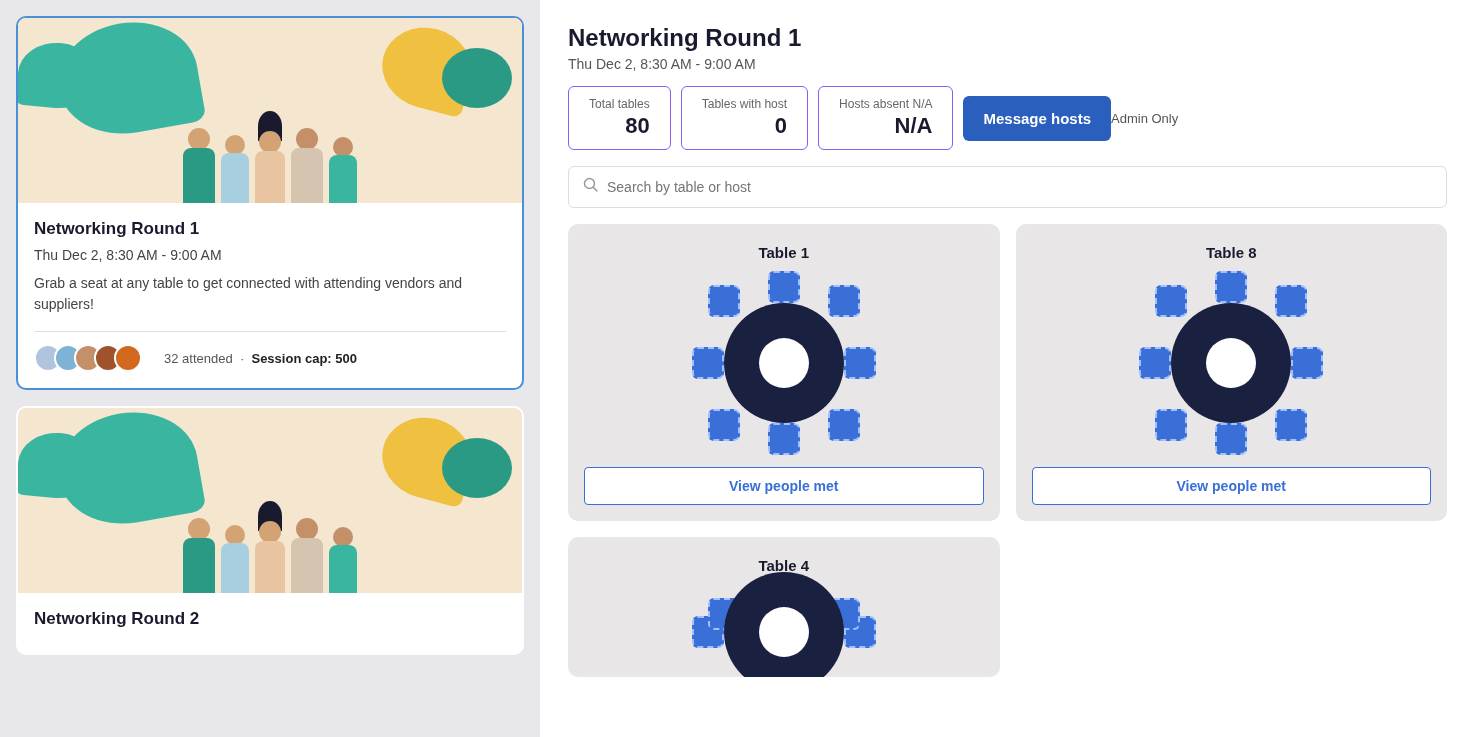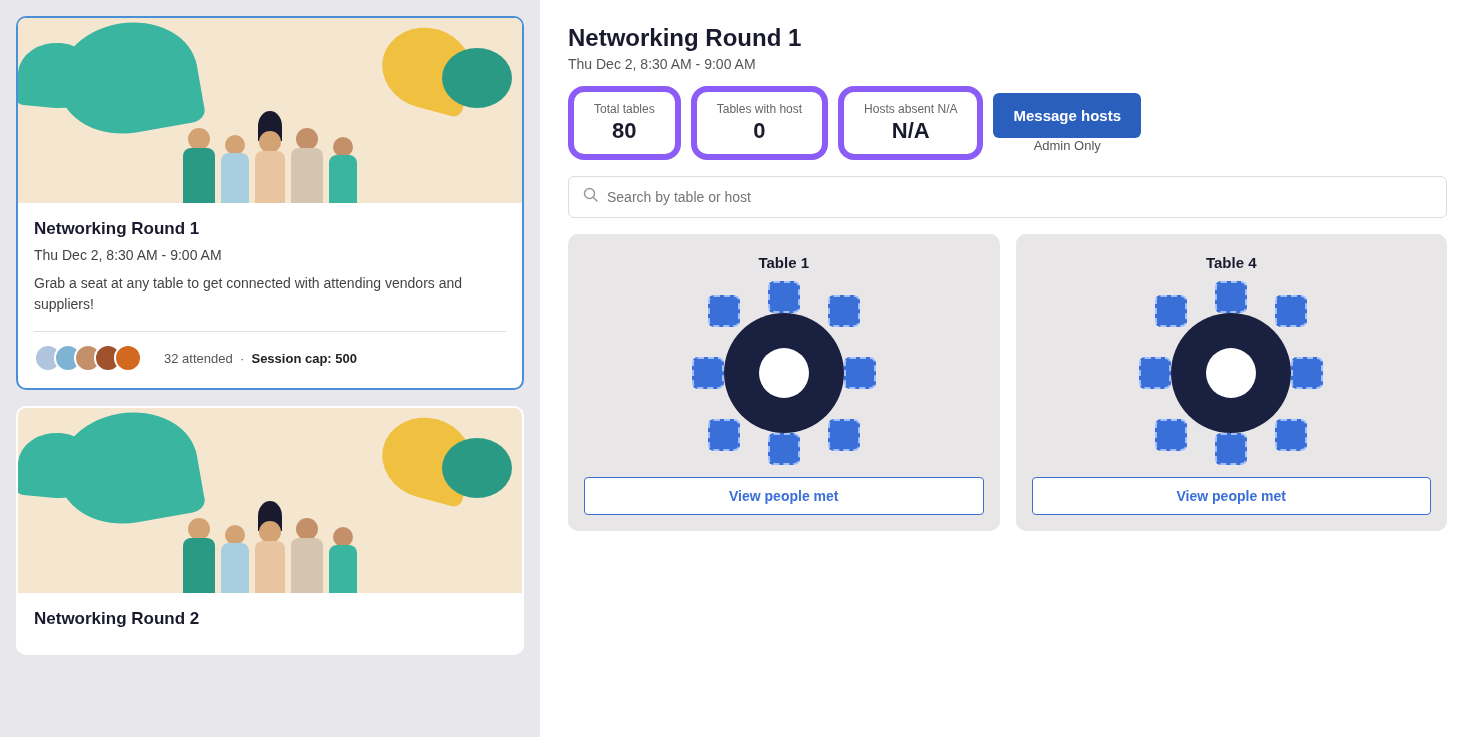--- a/index.html
+++ b/index.html
@@ -193,24 +193,24 @@
       margin-bottom: 14px;
     }
 
     .stats-row {
       display: flex;
       align-items: center;
       gap: 0;
       margin-bottom: 6px;
     }
     .stat-box {
-      border: 6px solid #8b5cf6;
-      border-radius: 16px;
+      border: 1px solid #8b5cf6;
+      border-radius: 6px;
       padding: 10px 20px;
-      text-align: center;
+      text-align: right;
       margin-right: 10px;
     }
     .stat-label {
       font-size: 12px;
       color: #666;
       margin-bottom: 2px;
     }
     .stat-value {
       font-size: 22px;
       font-weight: 700;
@@ -229,21 +229,20 @@
       margin-right: 0;
     }
     .admin-only-label {
       font-size: 13px;
       color: #555;
       text-align: center;
     }
 
     .msg-btn-wrapper {
       display: flex;
-      flex-direction: column;
       align-items: center;
     }
 
     .search-bar {
       display: flex;
       align-items: center;
       border: 1px solid #ddd;
       border-radius: 6px;
       padding: 10px 14px;
       gap: 8px;
@@ -502,33 +501,46 @@
         <div class="seat seat-bl"></div>
         <div class="seat seat-br"></div>
         <div class="table-ring">
           <div class="table-center"></div>
         </div>
       </div>
       <button class="view-people-btn">View people met</button>
     </div>
 
     <div class="table-card">
-      <div class="table-label">Table 4</div>
+      <div class="table-label">Table 8</div>
       <div class="round-table-diagram">
         <div class="seat seat-top"></div>
         <div class="seat seat-bottom"></div>
         <div class="seat seat-left"></div>
         <div class="seat seat-right"></div>
         <div class="seat seat-tl"></div>
         <div class="seat seat-tr"></div>
         <div class="seat seat-bl"></div>
         <div class="seat seat-br"></div>
         <div class="table-ring">
           <div class="table-center"></div>
         </div>
       </div>
       <button class="view-people-btn">View people met</button>
     </div>
 
 
+    <div class="table-card-partial">
+      <div class="table-label">Table 4</div>
+      <div class="round-table-diagram" style="margin-bottom:0;">
+        <div class="seat seat-top"></div>
+        <div class="seat seat-left"></div>
+        <div class="seat seat-right"></div>
+        <div class="seat seat-tl"></div>
+        <div class="seat seat-tr"></div>
+        <div class="table-ring">
+          <div class="table-center"></div>
+        </div>
+      </div>
+    </div>
 
   </div>
 </div>
 
 </body></html>

